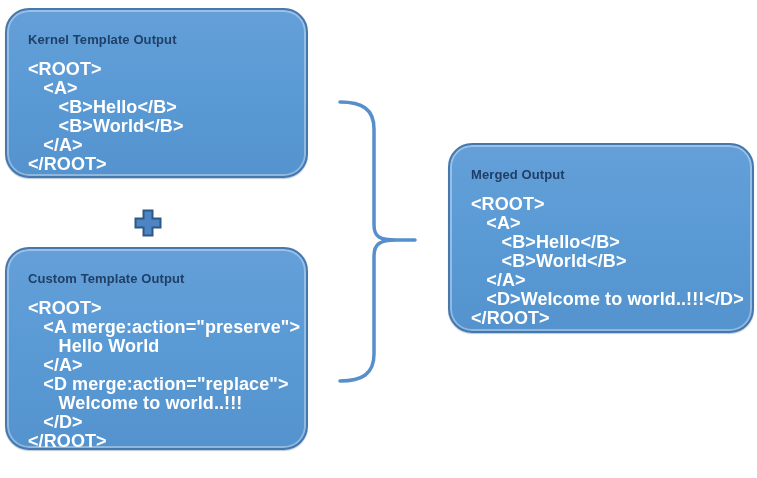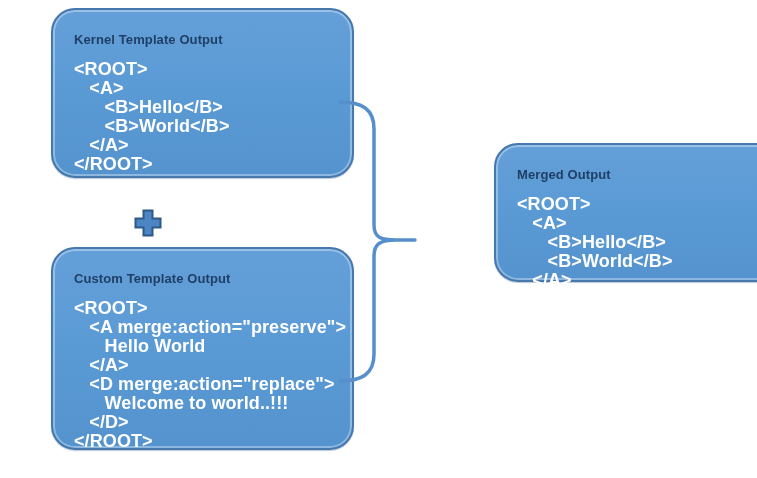--- a/index.html
+++ b/index.html
@@ -12,42 +12,41 @@
     overflow: hidden;
   }
   .shape-box {
     position: absolute;
     box-sizing: border-box;
     border-radius: 24px;
     background: linear-gradient(180deg, #649fd9 0%, #5b9bd5 45%, #5493cd 100%);
     border: 2px solid #4678ae;
     box-shadow: inset 0 0 0 2px rgba(255,255,255,0.35), 0 1px 1px rgba(70,100,140,0.35);
     padding: 20px 10px 16px 21px;
-    margin-left: 46px;
   }
   .box-title {
     font-size: 13px;
     font-weight: 700;
     line-height: 19px;
     color: #1f3f66;
     letter-spacing: 0.1px;
   }
   .box-code {
     margin-top: 11px;
     font-size: 18px;
     font-weight: 600;
     line-height: 19px;
     color: #ffffff;
     white-space: pre;
     letter-spacing: 0.1px;
   }
   .connector { position: absolute; }
   #kernel-box { left: 5px;   top: 8px;   width: 303px; height: 170px; }
   #custom-box { left: 5px;   top: 247px; width: 303px; height: 203px; }
-  #merged-box { left: 448px; top: 143px; width: 306px; height: 139px; }
+  #merged-box { left: 448px; top: 143px; width: 306px; height: 190px; }
   #plus-icon  { left: 133px; top: 208px; }
   #brace-icon { left: 330px; top: 92px;  }
 </style>
 </head>
 <body>
 
 <div id="canvas">
 
   <div id="kernel-box" class="shape-box">
     <div class="box-title">Kernel Template Output</div>

